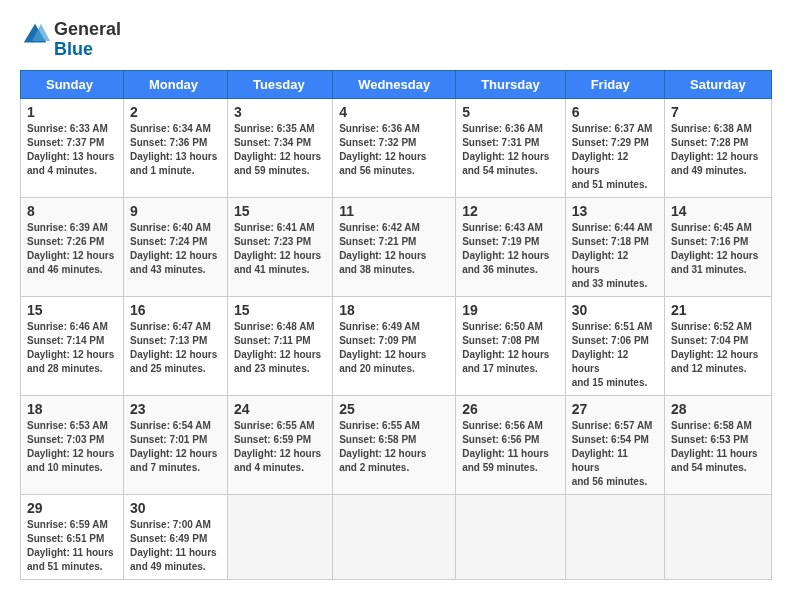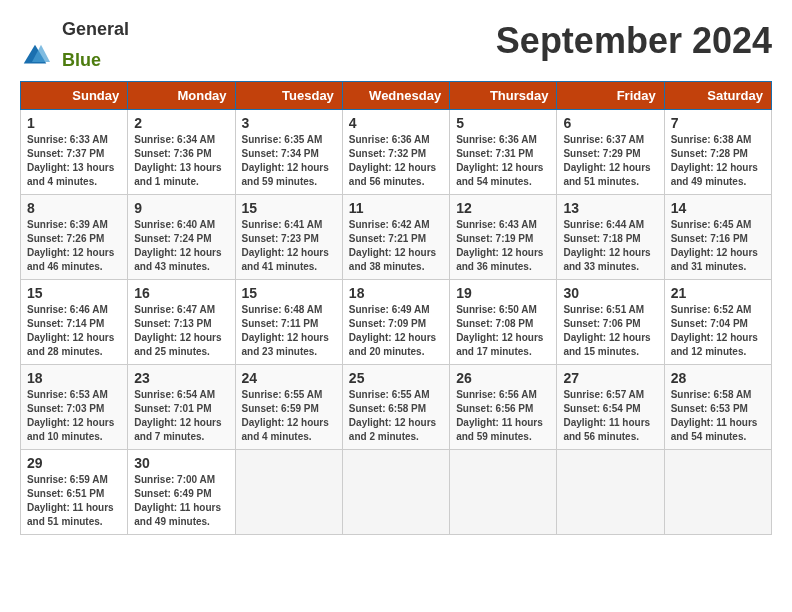--- a/index.html
+++ b/index.html
@@ -11,30 +11,30 @@
       padding: 20px;
     }
     .header-section {
       display: flex;
       justify-content: space-between;
       align-items: flex-start;
       margin-bottom: 10px;
     }
     .logo {
       display: flex;
-      align-items: flex-end;
-      gap: 12px;
+      align-items: flex-start;
+      gap: 4px;
     }
     .logo-text {
       font-size: 18px;
       font-weight: bold;
       color: #333;
       line-height: 1.1;
     }
-    .logo-blue { color: #4d7c0f; margin-top: 11px; }
+    .logo-blue { color: #0369a1; }
     .logo-icon {
       width: 30px;
       height: 30px;
     }
     .title-section {
       text-align: right;
     }
     .main-title {
       font-size: 36px;
       font-weight: bold;
@@ -43,24 +43,24 @@
     .subtitle {
       font-size: 16px;
       color: #555;
     }
     table {
       width: 100%;
       border-collapse: collapse;
       font-size: 11px;
     }
     thead tr th {
-      background-color: #c2410c;
+      background-color: #3b82f6;
       color: #fff;
-      padding: 6px 8px;
-      text-align: right;
+      padding: 6px 25px;
+      text-align: left;
       font-size: 13px;
       font-weight: bold;
       border: 1px solid #1a6faf;
     }
     tbody tr td {
       border: 1px solid #ccc;
       vertical-align: top;
       padding: 5px 6px;
       background: #fff;
       min-height: 80px;
@@ -99,21 +99,20 @@
       <polygon points="28,5 40,28 16,28" fill="#4a9fd4" opacity="0.7"></polygon>
     </svg>
     <div>
       <div class="logo-text">
         <span style="color:#333">General</span>
       </div>
       <div class="logo-text logo-blue">Blue</div>
     </div>
   </div>
   <div class="title-section">
-    <div class="main-title">September 2024</div>
   </div>
 </div>
 
 <table>
   <thead>
     <tr>
     <th>Sunday</th>
         <th>Monday</th>
         <th>Tuesday</th>
         <th>Wednesday</th>

